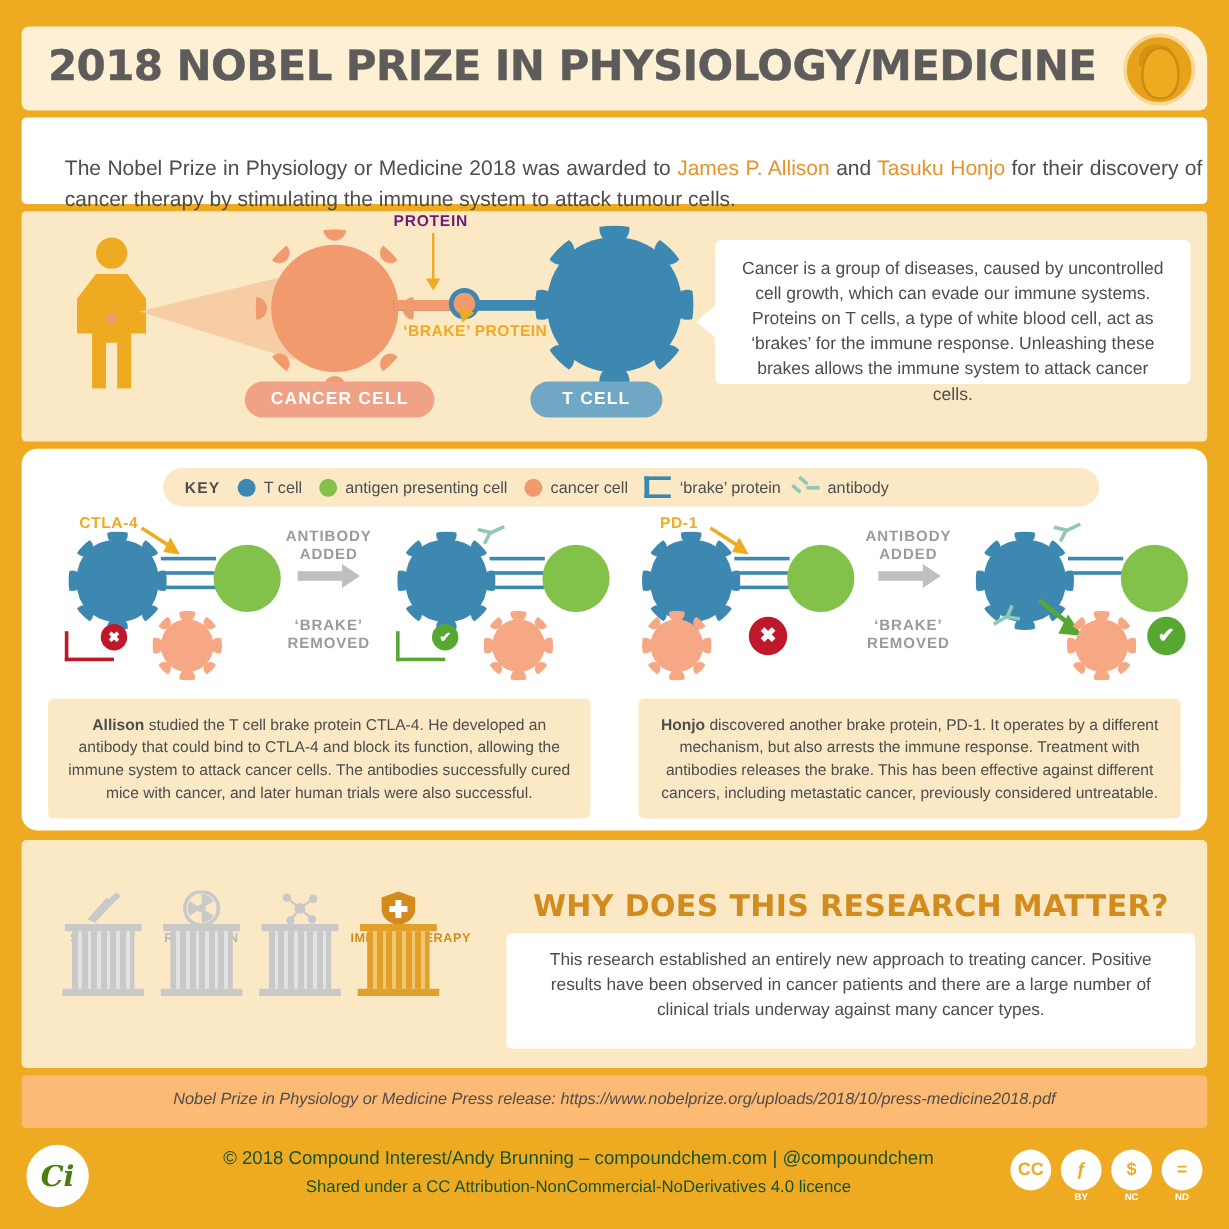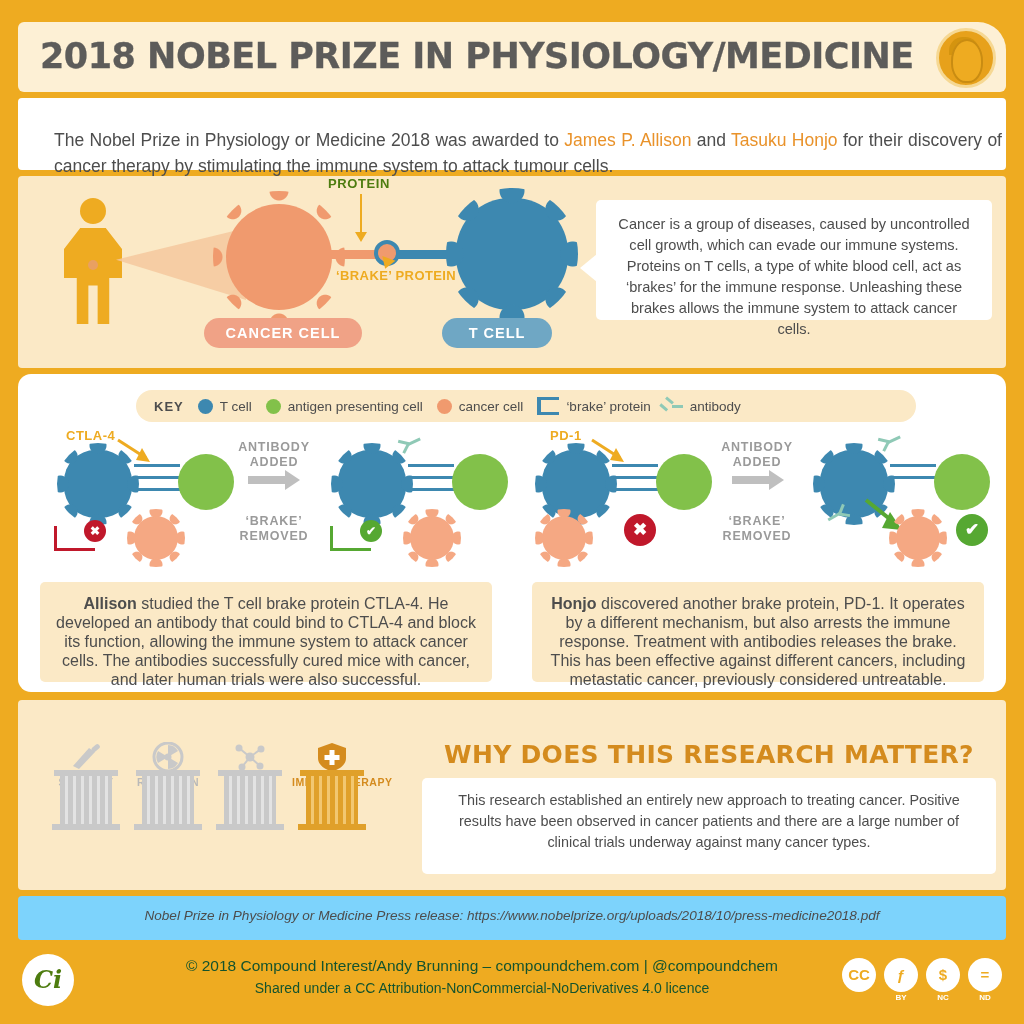--- a/index.html
+++ b/index.html
@@ -97,21 +97,21 @@
       radial-gradient(circle at 16% 16%, #3d88b0 11px, transparent 12px),
       radial-gradient(circle at 84% 16%, #3d88b0 11px, transparent 12px),
       radial-gradient(circle at 16% 84%, #3d88b0 11px, transparent 12px),
       radial-gradient(circle at 84% 84%, #3d88b0 11px, transparent 12px);
   }
   .link-bar{position:absolute;left:310px;top:74px;width:134px;height:9px;background:#3d88b0;}
   .link-bar2{position:absolute;left:310px;top:74px;width:60px;height:9px;background:#f09a6e;}
   .prot-knob{position:absolute;left:356px;top:64px;width:26px;height:26px;border-radius:50%;
     background:#f09a6e;border:4px solid #3d88b0;box-sizing:border-box;}
 
-  .lbl-protein{position:absolute;left:310px;top:0px;font-size:13px;font-weight:bold;color:#4d7c0f;letter-spacing:.6px;}
+  .lbl-protein{position:absolute;left:310px;top:0px;font-size:13px;font-weight:bold;color:#701a75;letter-spacing:.6px;}
   .lbl-brake{position:absolute;left:318px;top:92px;font-size:13px;font-weight:bold;color:#eeab21;letter-spacing:.4px;}
   .arrow-protein{position:absolute;left:342px;top:18px;width:2px;height:42px;background:#eeab21;}
   .arrow-protein:after{content:"";position:absolute;left:-5px;top:38px;border-left:6px solid transparent;border-right:6px solid transparent;border-top:10px solid #eeab21;}
   .arrow-brake{position:absolute;left:368px;top:84px;width:2px;height:0;}
   .arrow-brake:after{content:"";position:absolute;left:-6px;top:-2px;border-left:7px solid transparent;border-right:7px solid transparent;border-bottom:11px solid #eeab21;transform:rotate(200deg);}
 
   .tag{
     position:absolute;height:30px;line-height:30px;border-radius:15px;
     color:#fff;font-size:14.5px;font-weight:bold;letter-spacing:1px;text-align:center;
   }
@@ -195,21 +195,21 @@
 
   .redline{position:absolute;border:3px solid #c0182b;border-right:none;border-top:none;}
   .greenline{position:absolute;border:3px solid #56a832;border-right:none;border-top:none;}
 
   
   .tbox{
     position:absolute;top:208px;width:452px;height:100px;background:#fbe9c6;border-radius:5px;
   }
   .tboxL{left:22px;}
   .tboxR{left:514px;}
-  .tbox p{margin:0;padding:12px 16px;font-size:16px;line-height:19px;color:#4d4d4d;text-align:center;}
+  .tbox p{margin:0;padding:12px 16px;font-size:13px;line-height:19px;color:#4d4d4d;text-align:center;}
   .tbox b{color:#4d4d4d;}
 
   
   .whyband{
     position:absolute;left:18px;top:700px;width:988px;height:190px;background:#fbe9c6;border-radius:4px;
   }
   .pillars{position:absolute;left:28px;top:42px;width:360px;height:110px;}
   .pillar{position:absolute;width:80px;text-align:center;}
   .pillar .cap{font-size:10.5px;font-weight:bold;letter-spacing:.5px;color:#b9b9b9;}
   .pillar.hl .cap{color:#d48b1e;}
@@ -223,21 +223,21 @@
   .why-title{
     position:absolute;left:404px;top:40px;width:574px;text-align:center;
     font-family:"DejaVu Sans", sans-serif;font-weight:bold;font-size:25px;color:#d48b1e;letter-spacing:.3px;
   }
   .why-box{
     position:absolute;left:404px;top:78px;width:574px;height:96px;background:#fff;border-radius:5px;
   }
   .why-box p{margin:0;padding:12px 18px;font-size:14.4px;line-height:21px;color:#4d4d4d;text-align:center;}
 
   .sourcebar{
-    position:absolute;left:18px;top:896px;width:988px;height:44px;background:#7dd3fc;border-radius:4px;
+    position:absolute;left:18px;top:896px;width:988px;height:44px;background:#fdba74;border-radius:4px;
   }
   .sourcebar p{margin:0;padding:12px 10px;font-size:13.6px;font-style:italic;color:#4d4d4d;text-align:center;}
 
   
   .footer{position:absolute;left:0;top:944px;width:1024px;height:80px;}
   .ci-logo{position:absolute;left:22px;top:10px;width:52px;height:52px;border-radius:50%;background:#fff;}
   .ci-logo span{position:absolute;left:0;top:0;width:52px;height:52px;line-height:52px;text-align:center;
     font-family:"DejaVu Serif", serif;font-style:italic;font-weight:bold;font-size:24px;color:#4d7c0f;}
   .foot-text{position:absolute;left:112px;top:10px;width:740px;text-align:center;color:#14532d;}
   .foot-text .l1{font-size:15.5px;line-height:24px;}

